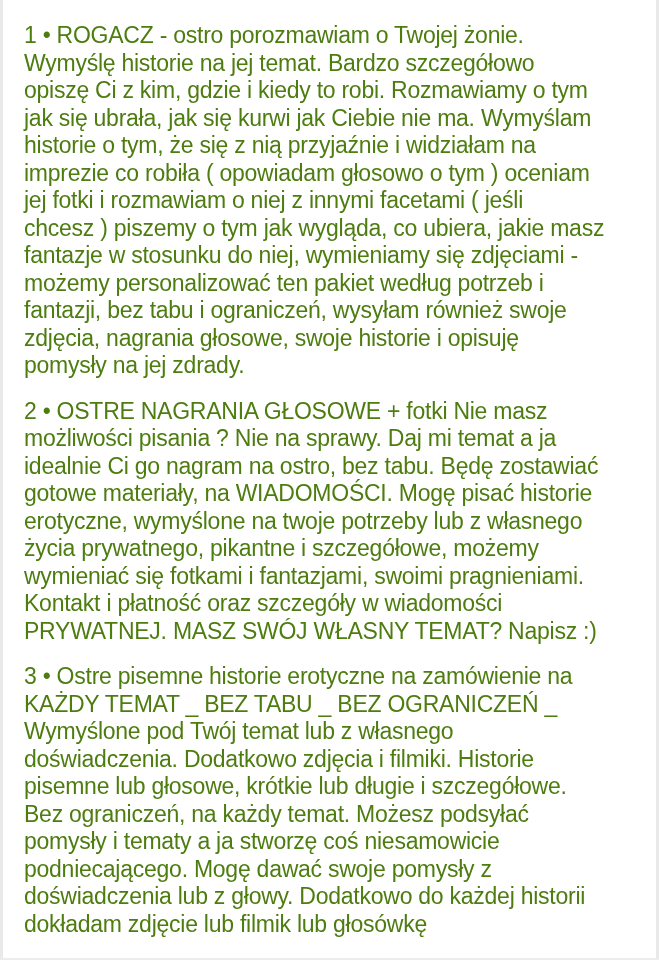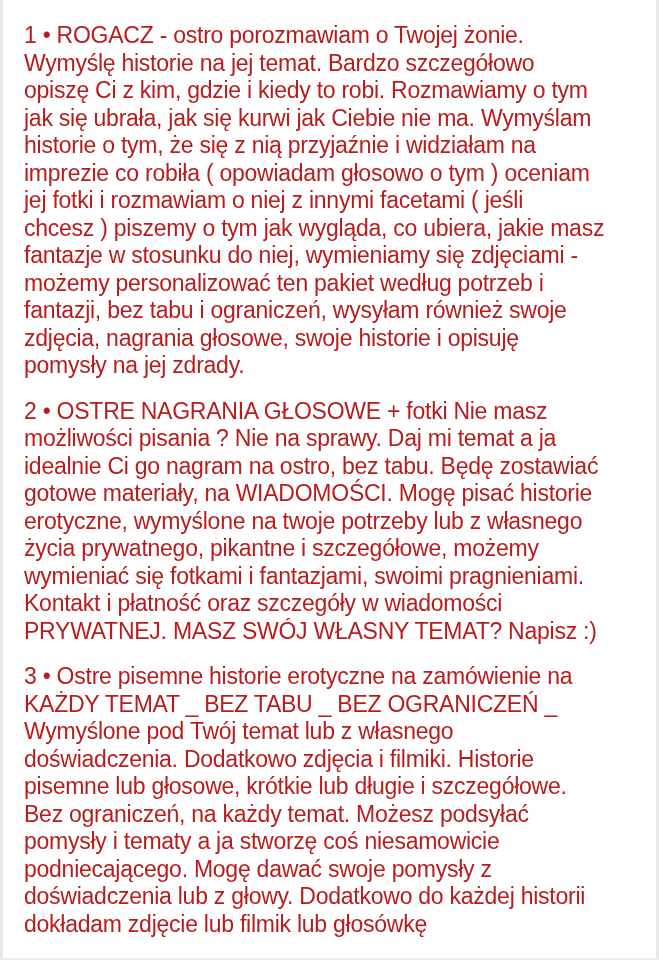--- a/index.html
+++ b/index.html
@@ -31,21 +31,21 @@
     position: absolute;
     left: 0; bottom: 0;
     width: 100%; height: 2px;
     background: #ececec;
   }
   .content {
     position: absolute;
     left: 24px;
     top: 22px;
     right: 6px;
-    color: #b91c1c;
+    color: #4d7c0f;
     font-size: 23px;
     line-height: 27.5px;
     letter-spacing: -0.25px;
   }
   .content p {
     margin: 0 0 18px 0;
     white-space: pre;
   }
 </style>
 </head>

